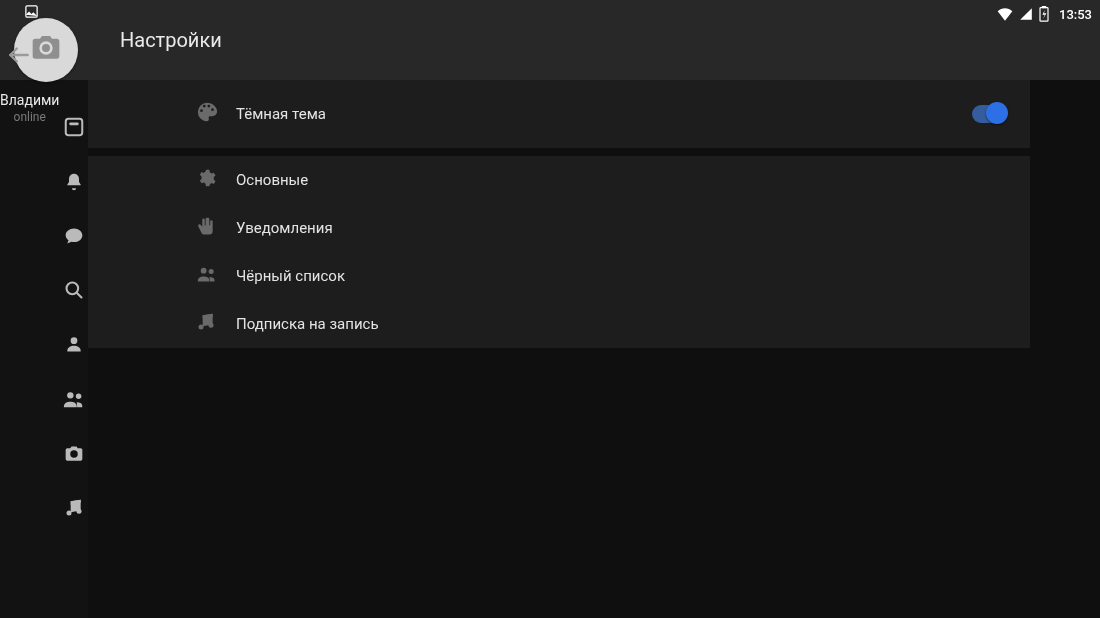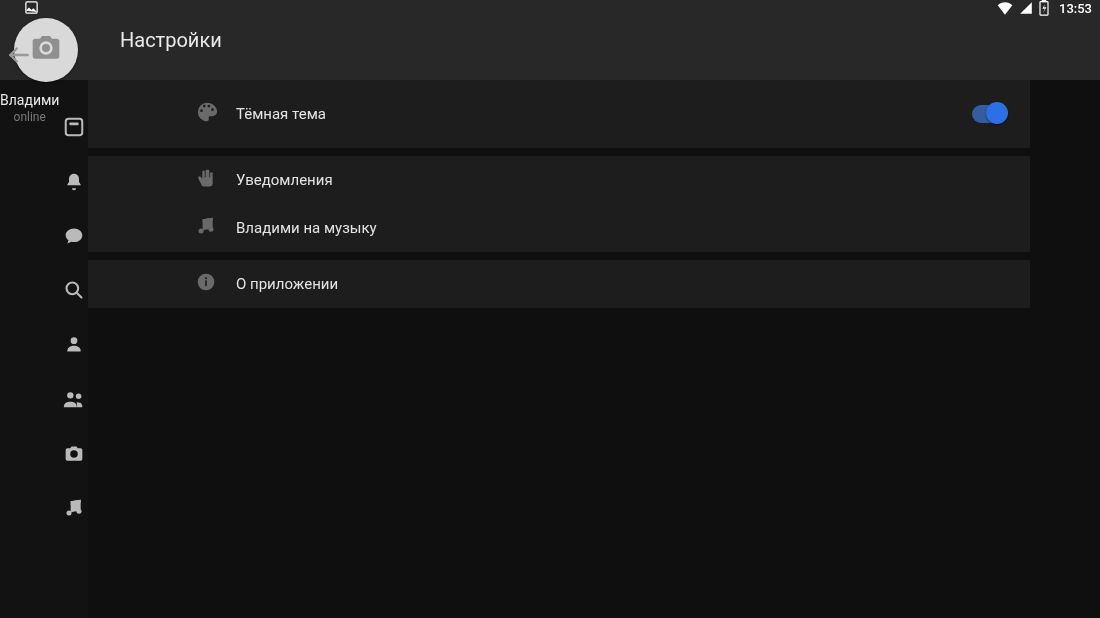--- a/index.html
+++ b/index.html
@@ -1,20 +1,20 @@
 <!DOCTYPE html>
 <html><head>
 <meta charset="utf-8">
 <style>
   * { margin: 0; padding: 0; box-sizing: border-box; }
   html, body { width: 1100px; height: 618px; overflow: hidden; background: #000; font-family: -apple-system, BlinkMacSystemFont, "Segoe UI", Roboto, Arial, sans-serif; color: #e6e6e6; }
   .root { position: relative; width: 1100px; height: 618px; background: #0f0f0f; }
 
   
-  .statusbar { position: absolute; top: 0; left: 16px; right: 0; height: 22px; display: flex; align-items: flex-start; justify-content: space-between; padding: 0 8px; font-size: 12px; color: #fff; z-index: 50; }
+  .statusbar { position: absolute; top: 0; left: 16px; right: 0; height: 22px; display: flex; align-items: flex-end; justify-content: space-between; padding: 0 8px; font-size: 12px; color: #fff; z-index: 50; }
   .sb-left, .sb-right { display: flex; align-items: center; gap: 6px; }
   .sb-right svg { display: block; }
   .sb-clock { font-size: 13px; font-weight: 500; margin-left: 4px; }
 
   
   .appbar { position: absolute; top: 0; left: 0; right: 0; height: 80px; background: #282828; display: flex; align-items: center; padding-left: 120px; z-index: 10; }
   .appbar-title { font-size: 20px; font-weight: 400; color: #eaeaea; }
   .back-arrow { position: absolute; left: 6px; top: 42px; z-index: 40; color: #9a9a9a; cursor: pointer; }
 
   
@@ -189,47 +189,54 @@
         </span>
         <span class="rlabel">Тёмная тема</span>
         <span class="switch"></span>
       </div>
     </div>
 
     <div class="group">
       <div class="row">
         <span class="ricon">
           <svg width="20" height="20" viewBox="0 0 24 24" fill="currentColor">
+              <path d="M12 8a4 4 0 1 0 0 8 4 4 0 0 0 0-8zm9.4 4a7.7 7.7 0 0 0-.1-1.3l2.1-1.6-2-3.5-2.5 1a7.6 7.6 0 0 0-2.2-1.3L16 2h-4l-.7 2.6a7.6 7.6 0 0 0-2.2 1.3l-2.5-1-2 3.5 2.1 1.6A7.7 7.7 0 0 0 6.6 12c0 .4 0 .9.1 1.3l-2.1 1.6 2 3.5 2.5-1c.7.5 1.4 1 2.2 1.3L12 22h4l.7-2.6a7.6 7.6 0 0 0 2.2-1.3l2.5 1 2-3.5-2.1-1.6c.1-.4.1-.9.1-1.3z"></path>
+            </svg>
+        </span>
+        <span class="rlabel">Основные</span>
+      </div>
+      <div class="row">
+        <span class="ricon">
+          <svg width="20" height="20" viewBox="0 0 24 24" fill="currentColor">
               <path d="M13 2a1.5 1.5 0 0 0-1.5 1.5V11h-1V4.5a1.5 1.5 0 0 0-3 0V13l-1.7-2.3a1.8 1.8 0 0 0-3 2L7 21c.6.8 1.6 1.3 2.6 1.3H16a4 4 0 0 0 4-4V6.5a1.5 1.5 0 0 0-3 0V11h-1V3.5A1.5 1.5 0 0 0 14.5 2H13z"></path>
             </svg>
         </span>
         <span class="rlabel">Уведомления</span>
+      </div>
+      <div class="row">
+        <span class="ricon">
+          <svg width="22" height="20" viewBox="0 0 24 24" fill="currentColor">
+              <circle cx="8" cy="8" r="3.5"></circle>
+              <circle cx="17" cy="9" r="3"></circle>
+              <path d="M1 20c0-3.5 3.5-5 7-5s7 1.5 7 5v1H1v-1z"></path>
+              <path d="M15 15.5c3 0 6 1 6 4V21h-5.5"></path>
+            </svg>
+        </span>
+        <span class="rlabel">Чёрный список</span>
       </div>
       <div class="row">
         <span class="ricon">
           <svg width="20" height="20" viewBox="0 0 24 24" fill="currentColor">
               <path d="M8 17V4l12-2v13"></path>
               <circle cx="6" cy="18" r="3"></circle>
               <circle cx="18" cy="16" r="3"></circle>
               <path d="M8 4l12-2v4L8 8V4z"></path>
             </svg>
         </span>
-        <span class="rlabel">Владими на музыку</span>
-      </div>
-    </div>
-
-    <div class="group">
-      <div class="row">
-        <span class="ricon">
-          <svg width="20" height="20" viewBox="0 0 24 24" fill="currentColor">
-              <circle cx="12" cy="12" r="10"></circle>
-              <rect x="11" y="10" width="2" height="7" fill="#1d1d1d"></rect>
-              <circle cx="12" cy="7.5" r="1.3" fill="#1d1d1d"></circle>
-            </svg>
-        </span>
-        <span class="rlabel">О приложении</span>
-      </div>
-    </div>
+        <span class="rlabel">Подписка на запись</span>
+      </div>
+    </div>
+
 
 
   </div>
 
 </div>
 
 </body></html>

